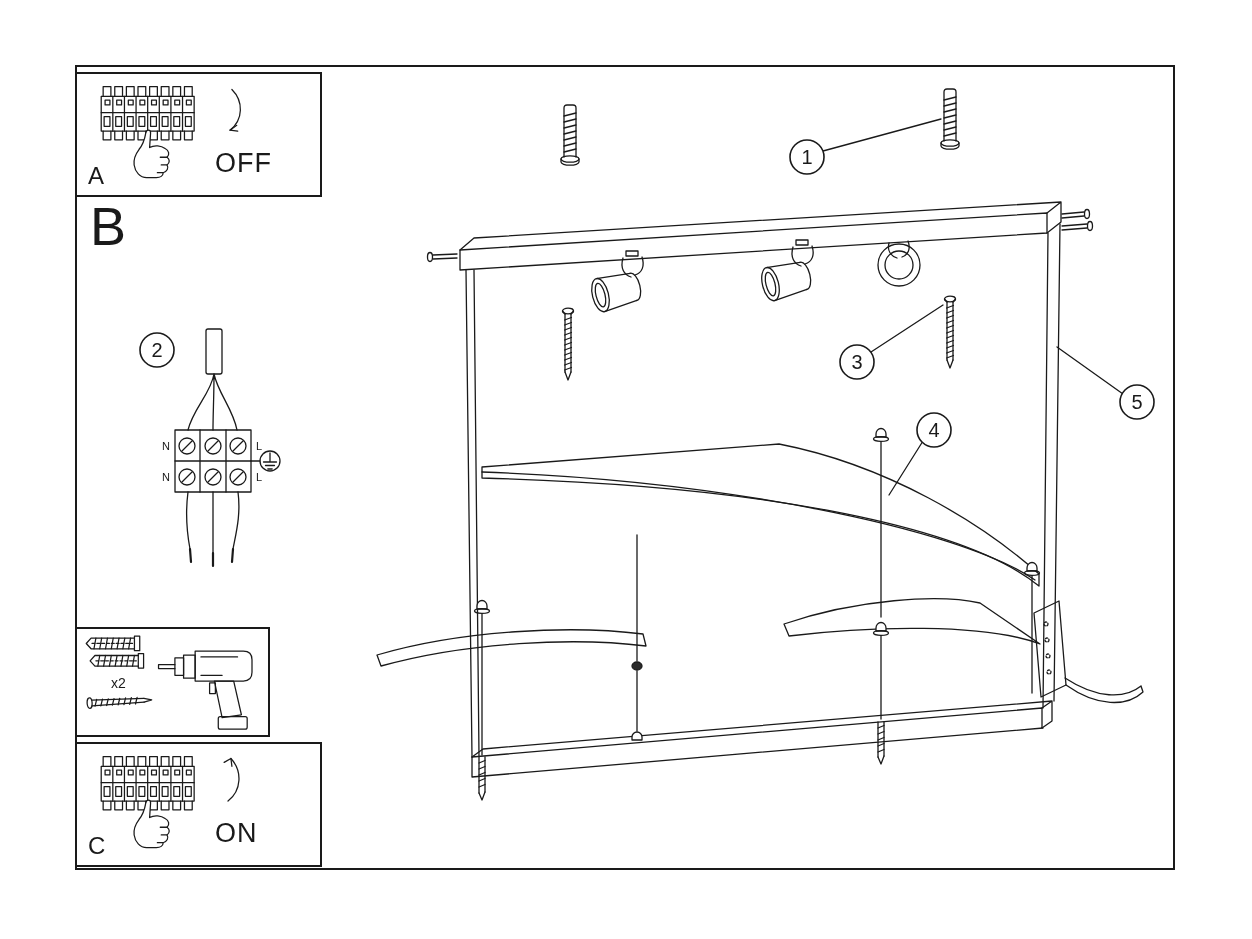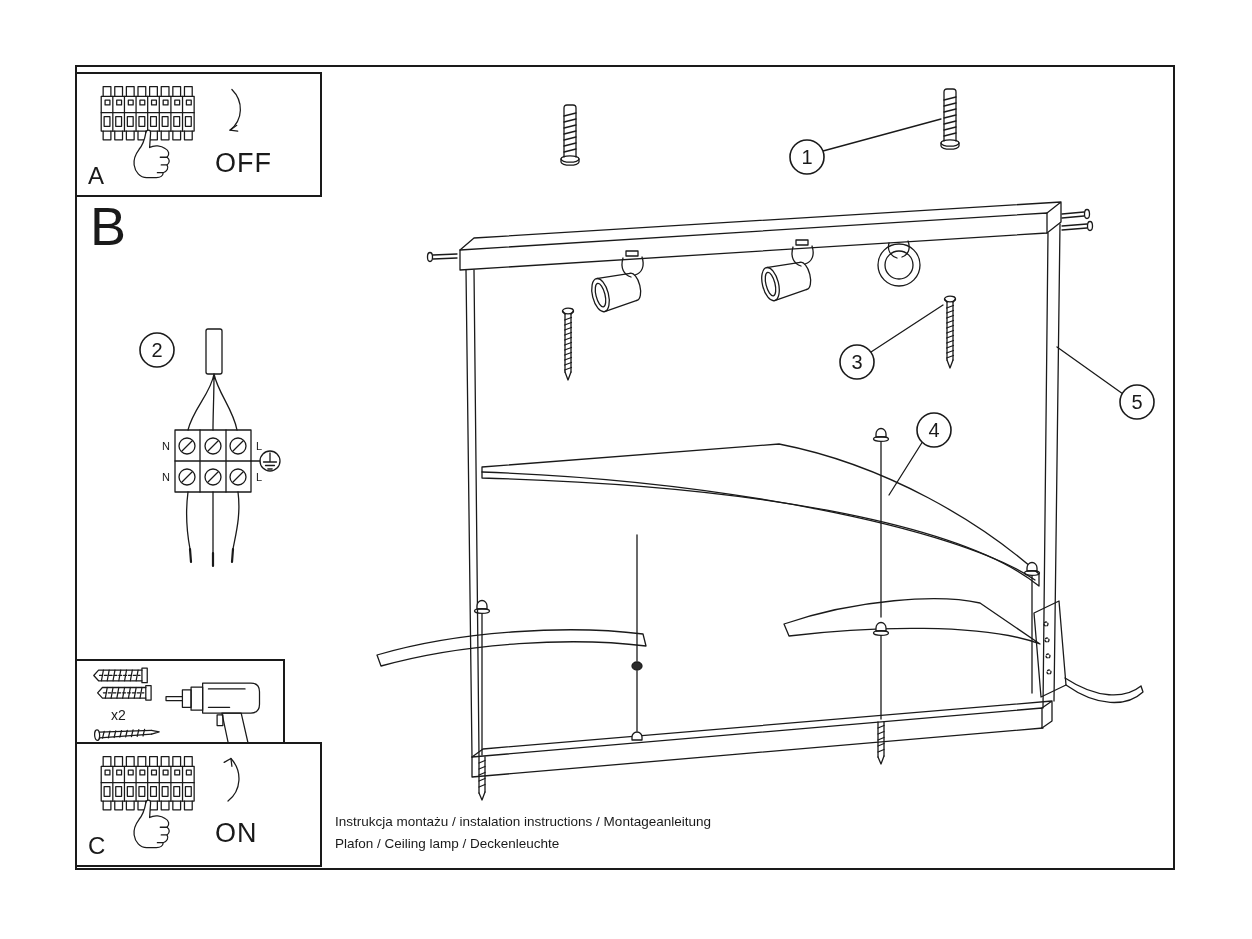--- a/index.html
+++ b/index.html
@@ -4,21 +4,21 @@
 <style>
   *{margin:0;padding:0;box-sizing:border-box}
   html,body{background:#fff}
   body{width:1252px;height:939px;position:relative;overflow:hidden;
        font-family:"Liberation Sans",sans-serif;color:#1a1a1a}
   .frame{position:absolute;left:75px;top:65px;width:1100px;height:805px;
          border:2px solid #1a1a1a;background:#fff}
   .main-svg{position:absolute;left:0;top:0;width:1100px;height:805px}
   .panel{position:absolute;background:#fff;border:2px solid #1a1a1a;border-left:none}
   .panel-a{left:0;top:5px;width:245px;height:125px}
-  .dowel-box{left:0;top:592px;width:208px;height:110px}
+  .dowel-box{left:0;top:560px;width:193px;height:110px}
   .panel-c{left:0;top:675px;width:245px;height:125px}
   .panel svg{position:absolute;left:0;top:0;width:100%;height:100%}
   .corner-letter{position:absolute;left:11px;bottom:5px;font-size:24px}
   .state-label{position:absolute;left:138px;top:74px;font-size:27px;letter-spacing:1px}
   .letter-b{position:absolute;left:13px;top:128px;font-size:54px}
   .x2{position:absolute;left:34px;top:46px;font-size:14px}
   .footer{position:absolute;left:258px;top:744px;font-size:13.5px;line-height:22px}
   .draw{stroke:#1a1a1a;fill:none;stroke-width:1.3;stroke-linecap:round;stroke-linejoin:round}
   .callout-circle{fill:#fff;stroke:#1a1a1a;stroke-width:1.6}
   .callout-num{font-size:20px}
@@ -289,18 +289,14 @@
         <use href="#breaker" x="22" y="13"></use>
         <use href="#hand" x="42" y="56"></use>
         <path d="M153,59 C167,48 168,28 156,15"></path>
         <path d="M156,15 L149,19 M156,15 L157,23"></path>
       </g>
     </svg>
     <span class="state-label">ON</span>
     <span class="corner-letter">C</span>
   </div>
 
-  <div class="footer">
-    <div>Instrukcja montażu / instalation instructions / Montageanleitung</div>
-    <div>Plafon / Ceiling lamp / Deckenleuchte</div>
-  </div>
 
 </div>
 
 </body></html>

